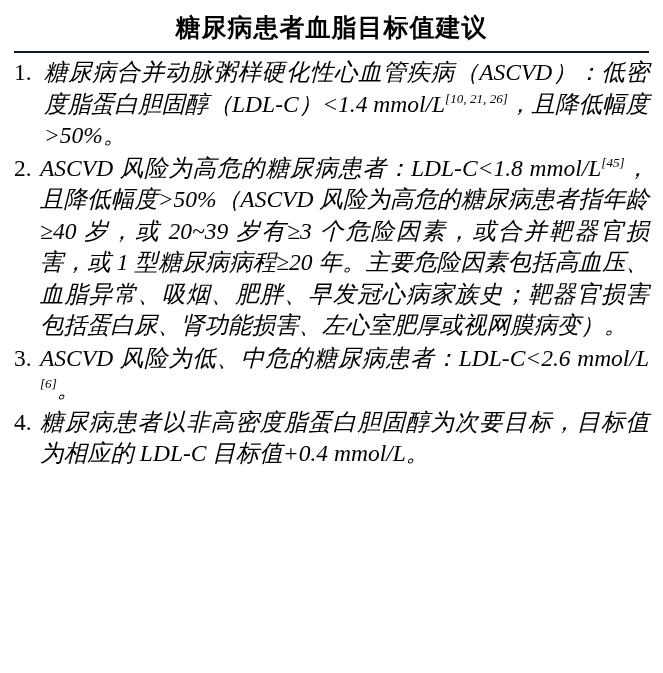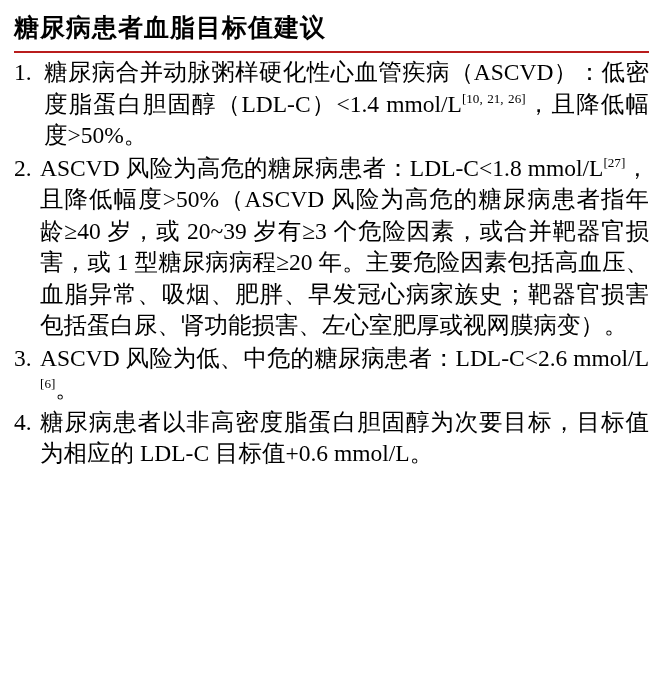--- a/index.html
+++ b/index.html
@@ -15,22 +15,23 @@
     overflow: hidden;
   }
   .page {
     width: 663px;
     height: 673px;
     box-sizing: border-box;
     padding: 6px 14px 0 14px;
     position: relative;
   }
   .title-block {
+    text-align: center;
     padding: 6px 0 8px 0;
-    border-bottom: 2px solid #b91c1c;
+    border-bottom: 2px solid #0f172a;
   }
   .title {
     font-size: 25px;
     font-weight: bold;
     letter-spacing: 1px;
     line-height: 1.25;
   }
   .body-block {
     padding-top: 4px;
   }
@@ -54,20 +55,21 @@
   }
   .num-tight {
     width: 26px;
   }
   .txt {
     flex: 1 1 auto;
     text-align: justify;
     text-justify: inter-character;
     hyphens: none;
     word-break: break-all;
+    font-style: italic;
   }
   sup {
     font-size: 0.56em;
     vertical-align: super;
     line-height: 0;
   }
 </style>
 </head>
 <body>
 
@@ -78,26 +80,26 @@
   </div>
 
   <div class="body-block">
     <ol class="items">
       <li>
         <span class="num">1.</span>
         <span class="txt"><span>糖尿病合并动脉粥样硬化性心血管疾病（ASCVD）：低密度脂蛋白胆固醇（LDL-C）&lt;1.4 mmol/L</span><sup>[10, 21, 26]</sup><span>，且降低幅度&gt;50%。</span></span>
       </li>
       <li>
         <span class="num num-tight">2.</span>
-        <span class="txt"><span>ASCVD 风险为高危的糖尿病患者：LDL-C&lt;1.8 mmol/L</span><sup>[27]</sup><span>，且降低幅度&gt;50%（ASCVD 风险为高危的糖尿病患者指年龄≥40 岁，或 20~39 岁有≥3 个危险因素，或合并靶器官损害，或 1 型糖尿病病程≥20 年。主要危险因素包括高血压、血脂异常、吸烟、肥胖、早发冠心病家族史；靶器官损害包括蛋白尿、肾功能损害、左心室肥厚或视网膜病变）。</span></span>
+        <span class="txt"><span>ASCVD 风险为高危的糖尿病患者：LDL-C&lt;1.8 mmol/L</span><sup>[45]</sup><span>，且降低幅度&gt;50%（ASCVD 风险为高危的糖尿病患者指年龄≥40 岁，或 20~39 岁有≥3 个危险因素，或合并靶器官损害，或 1 型糖尿病病程≥20 年。主要危险因素包括高血压、血脂异常、吸烟、肥胖、早发冠心病家族史；靶器官损害包括蛋白尿、肾功能损害、左心室肥厚或视网膜病变）。</span></span>
       </li>
       <li>
         <span class="num num-tight">3.</span>
         <span class="txt"><span>ASCVD 风险为低、中危的糖尿病患者：LDL-C&lt;2.6 mmol/L</span><sup>[6]</sup><span>。</span></span>
       </li>
       <li>
         <span class="num num-tight">4.</span>
-        <span class="txt"><span>糖尿病患者以非高密度脂蛋白胆固醇为次要目标，目标值为相应的 LDL-C 目标值+0.6 mmol/L。</span><sup></sup><span></span></span>
+        <span class="txt"><span>糖尿病患者以非高密度脂蛋白胆固醇为次要目标，目标值为相应的 LDL-C 目标值+0.4 mmol/L。</span><sup></sup><span></span></span>
       </li>
     </ol>
   </div>
 
 </div>
 
 </body></html>

